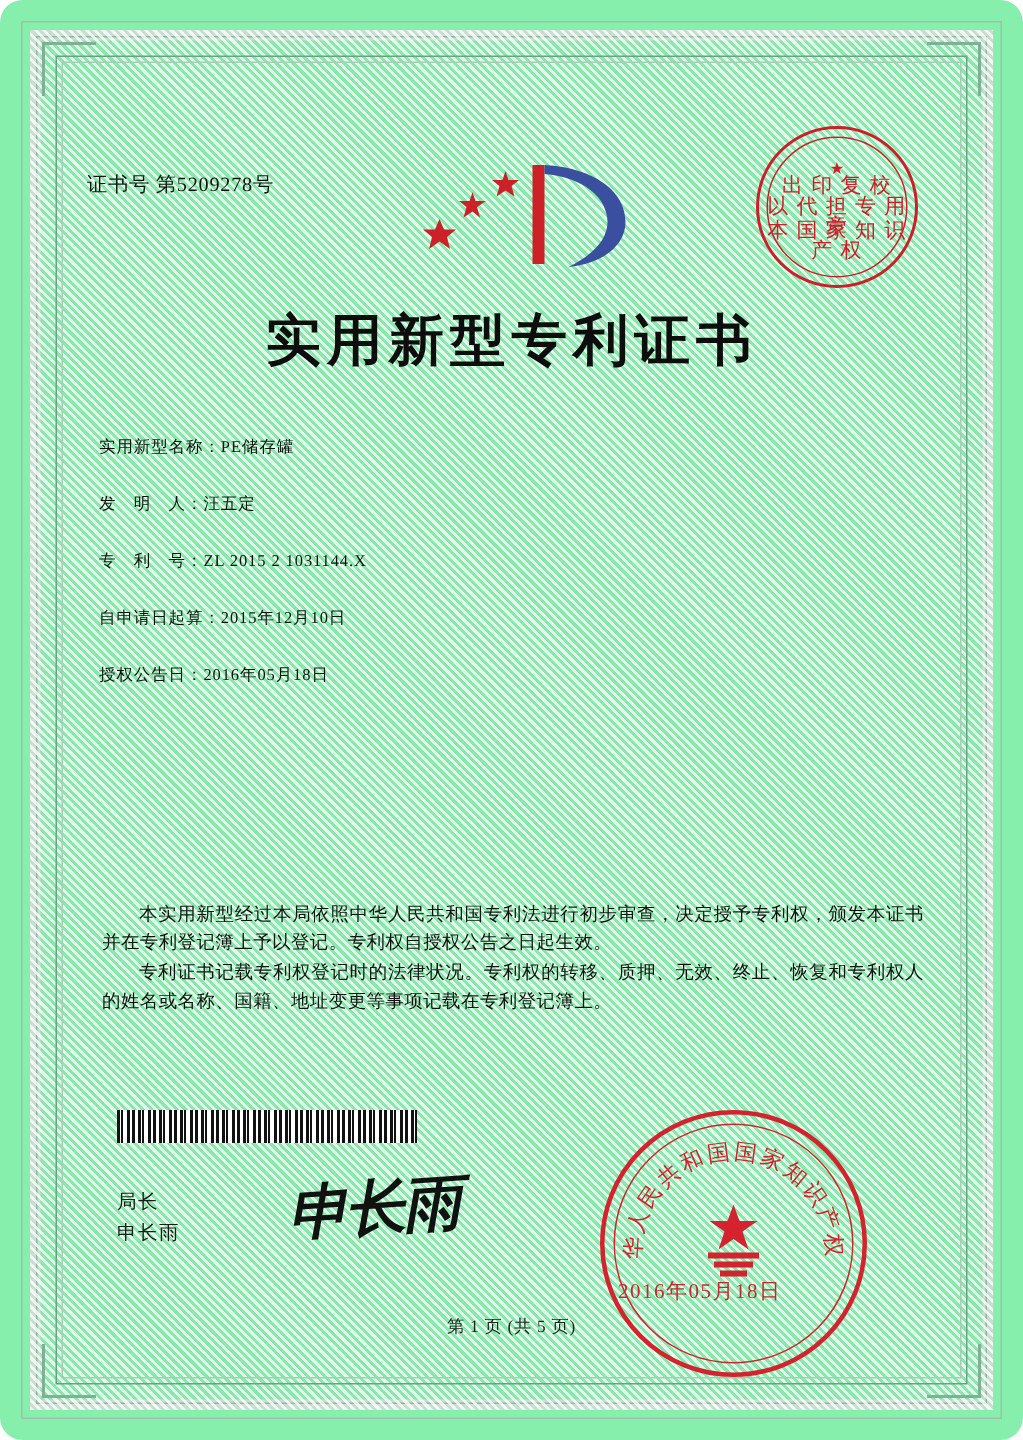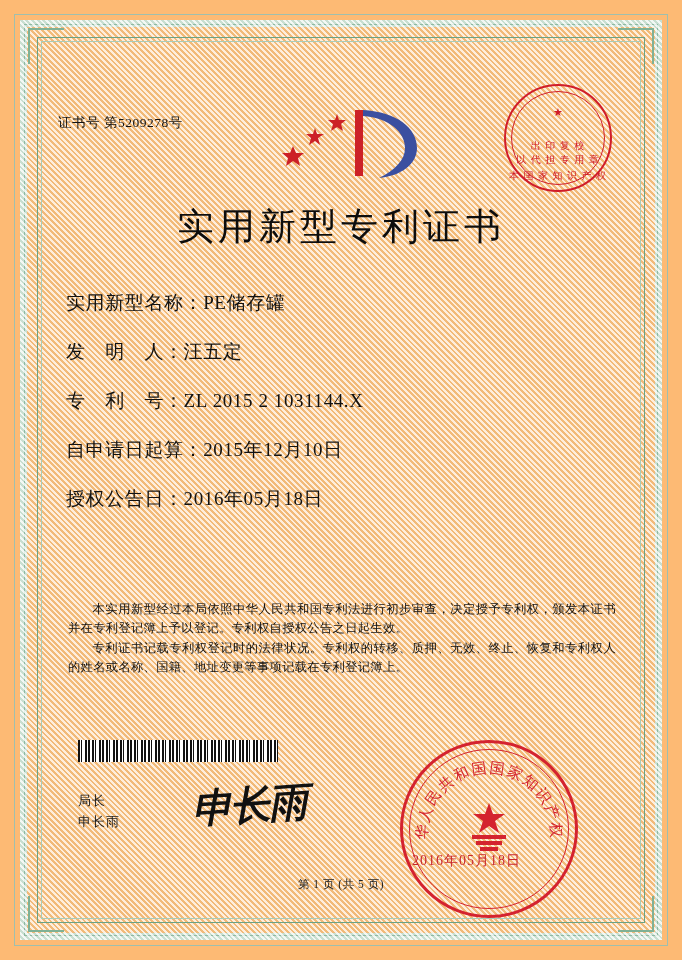--- a/index.html
+++ b/index.html
@@ -14,21 +14,22 @@
     color: #1a1a1a;
     position: relative;
     overflow: hidden;
   }
 
   
   .page {
     position: absolute;
     left: 0; top: 0;
     width: 682px; height: 960px;
-    background: #fdba74;
+    background: #86efac;
+    border-radius: 15px;
   }
   .border-outer {
     position: absolute;
     left: 14px; top: 14px;
     right: 14px; bottom: 14px;
     border: 1px solid #9fbfae;
   }
   .border-orn {
     position: absolute;
     left: 20px; top: 20px;
@@ -92,33 +93,33 @@
     left: 227px; top: 50px;
     width: 160px; height: 82px;
   }
 
   .title {
     position: absolute;
     left: 0; top: 150px;
     width: 578px;
     text-align: center;
     font-size: 37px;
-    font-weight: normal;
+    font-weight: bold;
     letter-spacing: 4px;
     color: #0d0d0d;
     font-family: "DejaVu Serif", "Liberation Serif", serif;
   }
 
   .fields {
     position: absolute;
     left: 14px; top: 238px;
     width: 550px;
   }
   .field {
-    font-size: 19px;
+    font-size: 11px;
     color: #111;
     margin-bottom: 23px;
     letter-spacing: 0.6px;
     white-space: nowrap;
   }
   .field .lbl { display: inline-block; }
   .field .val { display: inline-block; }
 
   .paragraphs {
     position: absolute;
@@ -188,24 +189,23 @@
   .seal-small .inner {
     position: absolute;
     left: 5px; top: 5px; right: 5px; bottom: 5px;
     border: 1px solid #d01d2a;
     border-radius: 50%;
   }
   .seal-small .txt {
     position: absolute;
     left: 0; right: 0; top: 32px;
     text-align: center;
-    font-size: 10px;
+    font-size: 14px;
     line-height: 13px;
     letter-spacing: 1px;
-    margin-top: 21px;
   }
   .seal-small .star {
     position: absolute;
     left: 50%; top: 20px;
     transform: translateX(-50%);
     font-size: 11px;
   }
 
   .seal-big {
     position: absolute;

